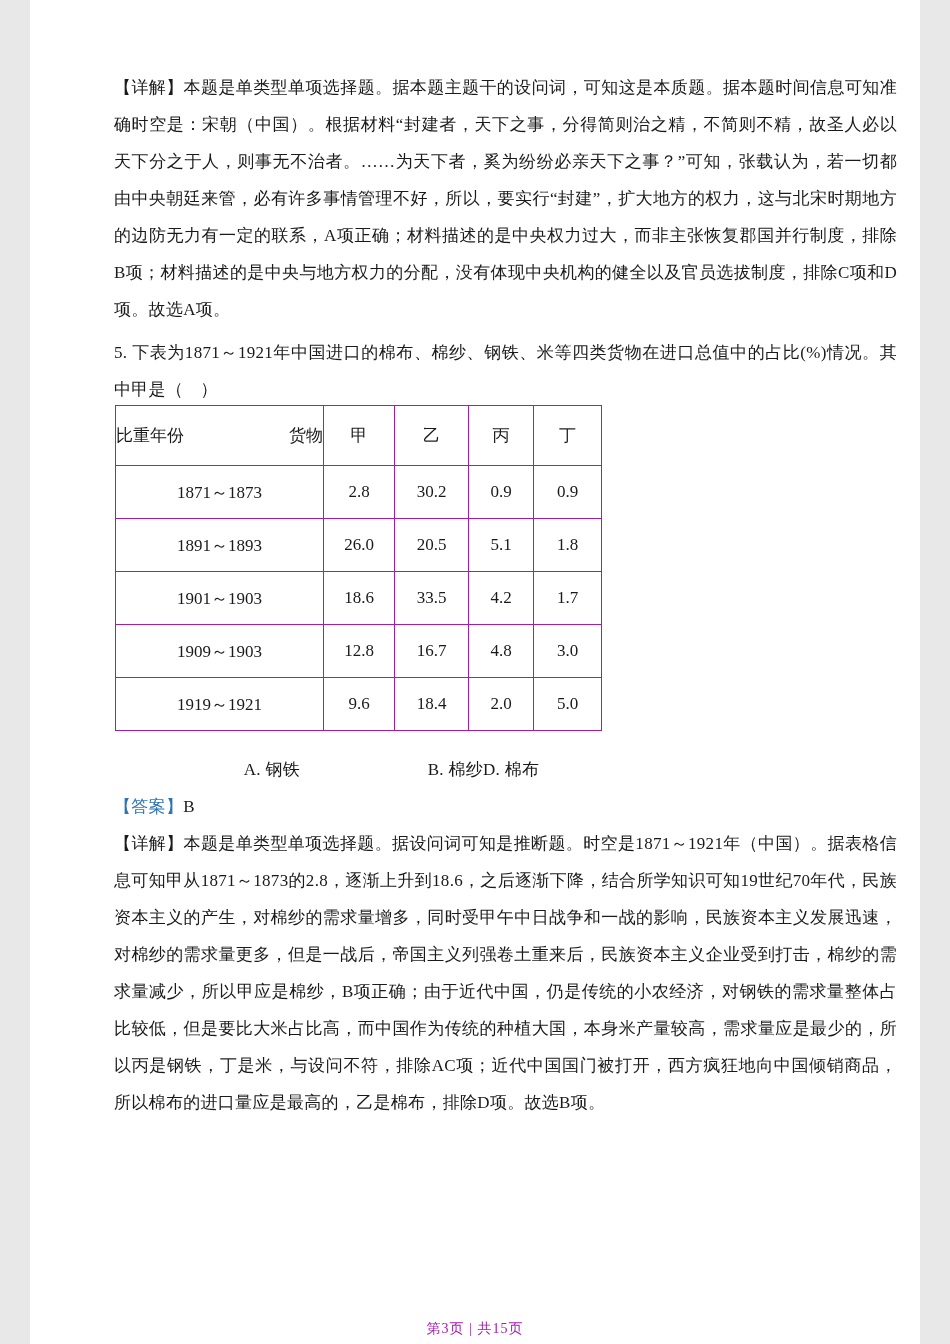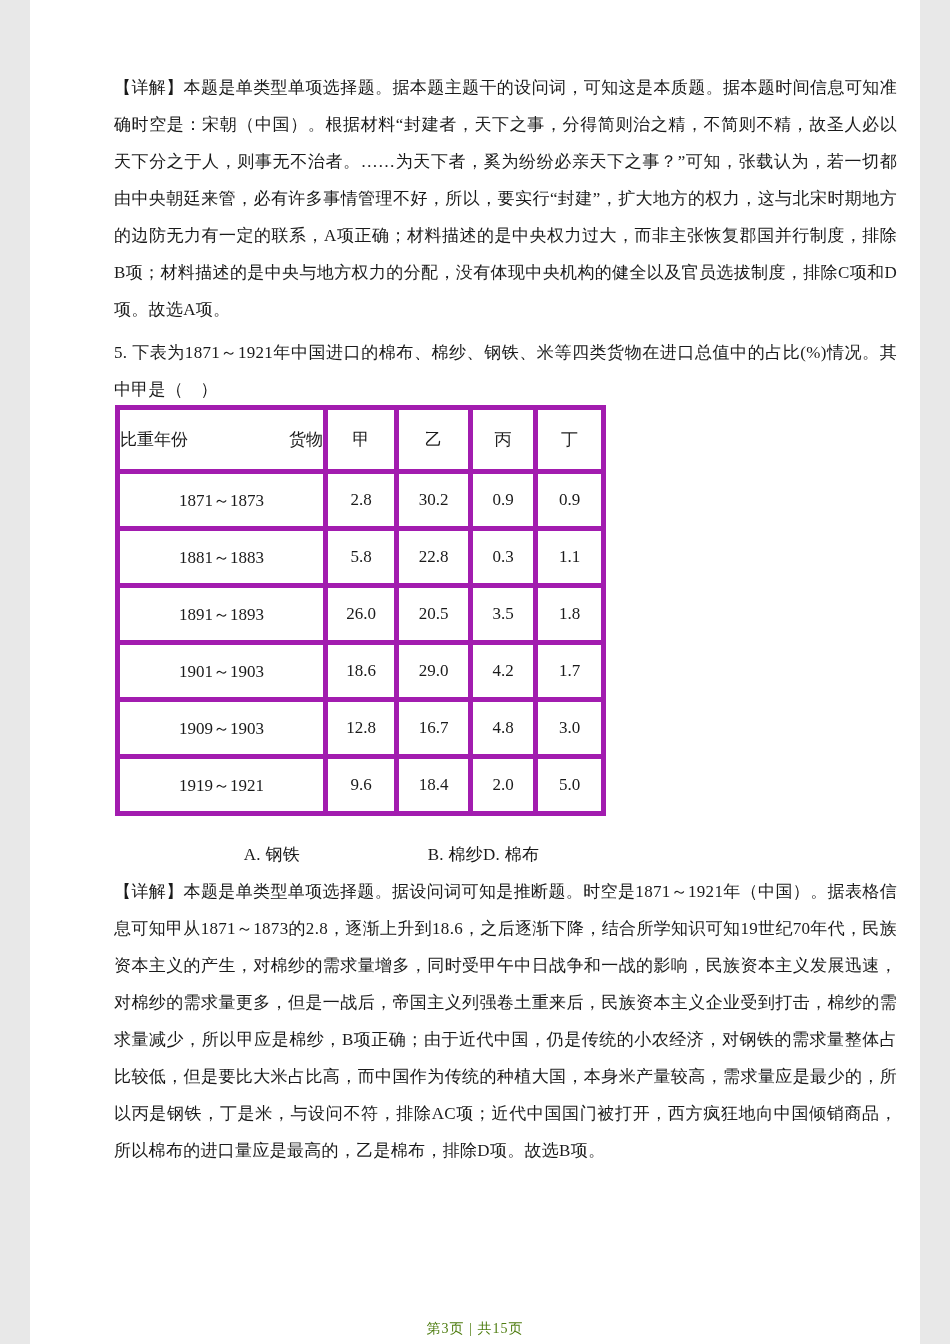--- a/index.html
+++ b/index.html
@@ -26,21 +26,21 @@
   .blue { color:#2E74B5; }
   .answer-line { margin-top:0; }
 
   table.data-table {
     border-collapse:collapse;
     margin-top:-3px;
     margin-left:1px;
     table-layout:fixed;
   }
   table.data-table td {
-    border:5px solid #a21caf;
+    border:1px solid #a21caf;
     text-align:center;
     vertical-align:middle;
     font-size:17px;
     padding:0;
   }
   tr.header-row td { height:59px; }
   tr.data-row td { height:52px; }
   td.corner-cell { padding:0 8px 0 52px; }
   .corner-flex { display:flex; justify-content:space-between; align-items:center; }
 
@@ -56,21 +56,21 @@
   .opt1 { width:183px; }
   .opt2 { width:187px; }
   .opt3 { width:auto; }
 
   .footer {
     position:absolute;
     top:1320px; left:0;
     width:100%;
     text-align:center;
     font-size:14px;
-    color:#4d7c0f;
+    color:#a21caf;
     letter-spacing:1px;
   }
 </style>
 </head>
 <body>
 
 <div class="page">
   <div class="content">
 
     <p class="para p1"><span>【详解】</span><span>本题是单类型单项选择题。据本题主题干的设问词，可知这是本质题。据本题时间信息可知准确时空是：宋朝（中国）。根据材料“封建者，天下之事，分得简则治之精，不简则不精，故圣人必以天下分之于人，则事无不治者。……为天下者，奚为纷纷必亲天下之事？”可知，张载认为，若一切都由中央朝廷来管，必有许多事情管理不好，所以，要实行“封建”，扩大地方的权力，这与北宋时期地方的边防无力有一定的联系，A项正确；材料描述的是中央权力过大，而非主张恢复郡国并行制度，排除B项；材料描述的是中央与地方权力的分配，没有体现中央机构的健全以及官员选拔制度，排除C项和D项。故选A项。</span></p>
@@ -99,37 +99,30 @@
           <td>丁</td>
         </tr>
         <tr class="data-row">
           <td>1871～1873</td>
           <td>2.8</td>
           <td>30.2</td>
           <td>0.9</td>
           <td>0.9</td>
         </tr>
         <tr class="data-row">
-          <td>1881～1883</td>
-          <td>5.8</td>
-          <td>22.8</td>
-          <td>0.3</td>
-          <td>1.1</td>
-        </tr>
-        <tr class="data-row">
           <td>1891～1893</td>
           <td>26.0</td>
           <td>20.5</td>
-          <td>3.5</td>
+          <td>5.1</td>
           <td>1.8</td>
         </tr>
         <tr class="data-row">
           <td>1901～1903</td>
           <td>18.6</td>
-          <td>29.0</td>
+          <td>33.5</td>
           <td>4.2</td>
           <td>1.7</td>
         </tr>
         <tr class="data-row">
           <td>1909～1903</td>
           <td>12.8</td>
           <td>16.7</td>
           <td>4.8</td>
           <td>3.0</td>
         </tr>
@@ -142,20 +135,21 @@
         </tr>
       </tbody>
     </table>
 
     <div class="options">
       <span class="opt0">A. 钢铁</span>
       <span class="opt1">B. 棉纱</span>
       <span class="opt3">D. 棉布</span>
     </div>
 
+    <p class="para answer-line"><span class="blue">【答案】</span><span>B</span></p>
 
 
     <p class="para"><span>【详解】</span><span>本题是单类型单项选择题。据设问词可知是推断题。时空是1871～1921年（中国）。据表格信息可知甲从1871～1873的2.8，逐渐上升到18.6，之后逐渐下降，结合所学知识可知19世纪70年代，民族资本主义的产生，对棉纱的需求量增多，同时受甲午中日战争和一战的影响，民族资本主义发展迅速，对棉纱的需求量更多，但是一战后，帝国主义列强卷土重来后，民族资本主义企业受到打击，棉纱的需求量减少，所以甲应是棉纱，B项正确；由于近代中国，仍是传统的小农经济，对钢铁的需求量整体占比较低，但是要比大米占比高，而中国作为传统的种植大国，本身米产量较高，需求量应是最少的，所以丙是钢铁，丁是米，与设问不符，排除AC项；近代中国国门被打开，西方疯狂地向中国倾销商品，所以棉布的进口量应是最高的，乙是棉布，排除D项。故选B项。</span></p>
 
   </div>
 
   <div class="footer">
     <span>第3页 | 共15页</span>
   </div>
 </div>

